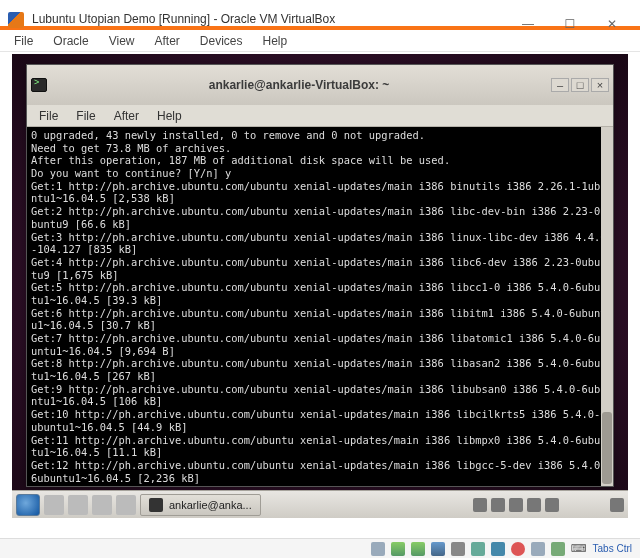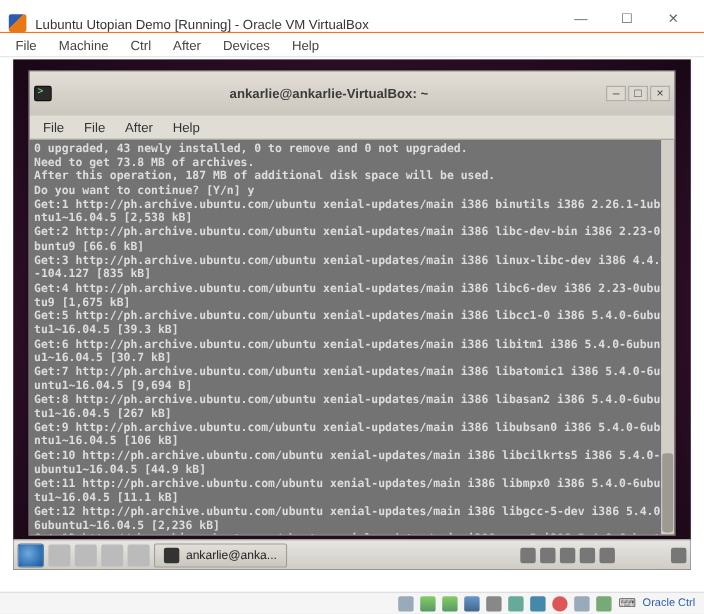--- a/index.html
+++ b/index.html
@@ -7,23 +7,23 @@
     width: 640px; height: 558px;
     font-family: "Segoe UI", Arial, sans-serif;
     background: #fff;
     overflow: hidden;
     font-size: 12px;
   }
 
   
   .vbox-titlebar {
     height: 30px; background: #fff;
-    display: flex; align-items: flex-end;
-    padding: 0 8px;
-    border-bottom: 1px solid #f97316;
+    display: flex; align-items: flex-start;
+    padding: 12px 8px;
+    border-bottom: 4px solid #f97316;
   }
   .vbox-icon {
     width: 16px; height: 16px;
     background: linear-gradient(135deg, #2a5db0 40%, #e67817 40%);
     border-radius: 2px;
     margin-right: 8px;
   }
   .vbox-title { color: #333; font-size: 12px; flex: 1; }
   .win-controls { display: flex; gap: 2px; }
   .win-btn { width: 40px; height: 24px; display: flex; align-items: center; justify-content: center; color: #666; font-size: 12px; }
@@ -82,31 +82,30 @@
   .term-menubar {
     height: 22px; background: #e0ddd5;
     display: flex; align-items: center;
     gap: 2px; padding: 0 4px;
     font-size: 12px; color: #333;
     border-bottom: 1px solid #b5b1a9;
   }
   .term-menubar span { padding: 2px 8px; }
 
   .term-body {
-    flex: 1; background: #737373;
+    flex: 1; background: #000000;
     color: #ddd;
     font-family: "DejaVu Sans Mono", Menlo, Consolas, monospace;
     font-size: 10.4px;
     line-height: 1.22;
     padding: 2px 4px 2px 4px;
     white-space: pre-wrap;
     word-break: break-all;
     overflow: hidden;
     position: relative;
-    font-weight: bold;
   }
   .term-scrollbar {
     position: absolute; right: 0; top: 0; bottom: 0; width: 12px;
     background: #d3cfc7;
   }
   .term-thumb { position: absolute; left: 1px; right: 1px; bottom: 2px; height: 72px; background: #9e9a92; border-radius: 3px; }
 
   
   .lx-taskbar {
     position: absolute;
@@ -168,22 +167,22 @@
   <div class="vbox-title">Lubuntu Utopian Demo [Running] - Oracle VM VirtualBox</div>
   <div class="win-controls">
     <div class="win-btn">—</div>
     <div class="win-btn">☐</div>
     <div class="win-btn">✕</div>
   </div>
 </div>
 
 <div class="vbox-menubar">
   <span>File</span>
-  <span>Machine</span>
-  <span>Ctrl</span>
+  <span>Oracle</span>
+  <span>View</span>
   <span>After</span>
   <span>Devices</span>
   <span>Help</span>
 </div>
 
 <div class="guest-area">
 
   <div class="term-window">
     <div class="term-titlebar">
       <div class="term-app-icon"></div>
@@ -236,14 +235,14 @@
   <div class="sb-icon disk"></div>
   <div class="sb-icon disk"></div>
   <div class="sb-icon net"></div>
   <div class="sb-icon usb"></div>
   <div class="sb-icon shared"></div>
   <div class="sb-icon disp"></div>
   <div class="sb-icon rec"></div>
   <div class="sb-icon hd"></div>
   <div class="sb-icon mouse"></div>
   <span>⌨ </span>
-  <span class="sb-hostkey">Oracle Ctrl</span>
+  <span class="sb-hostkey">Tabs Ctrl</span>
 </div>
 
 </body></html>

